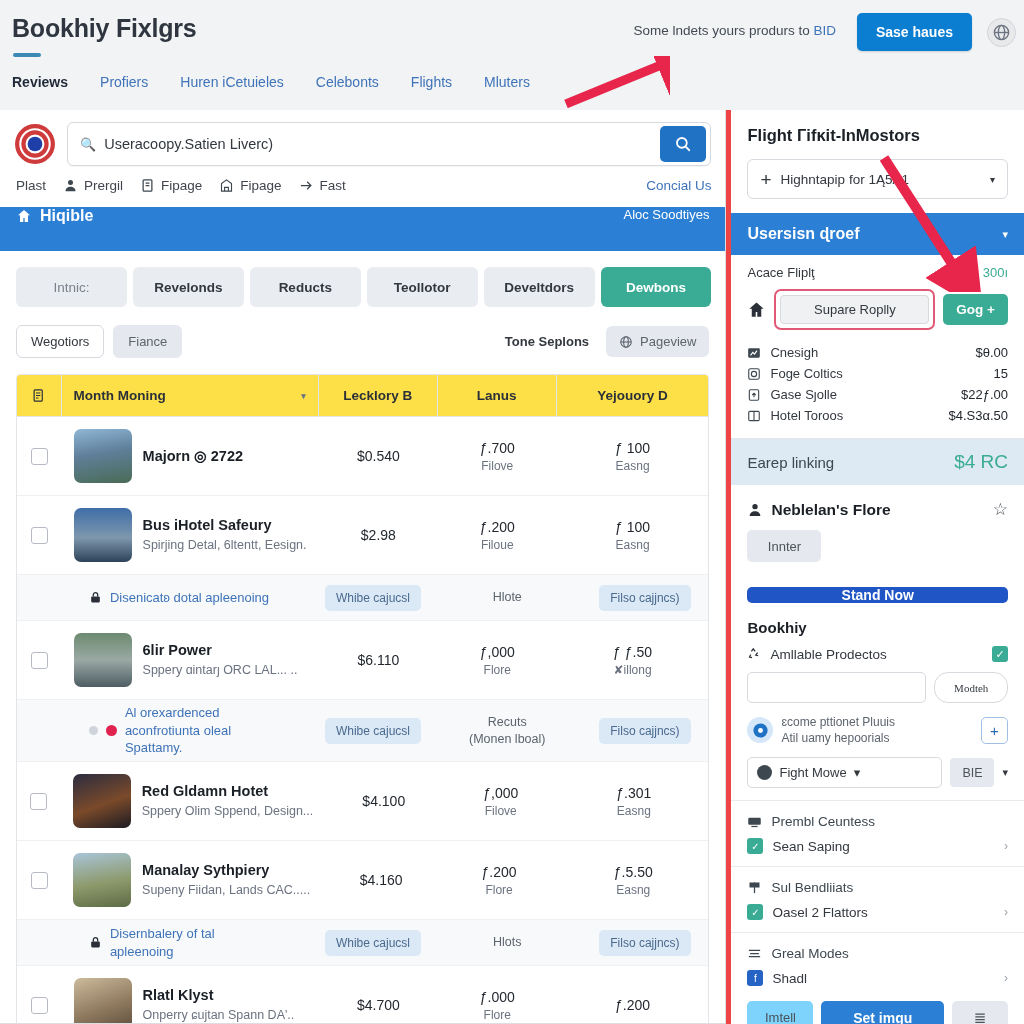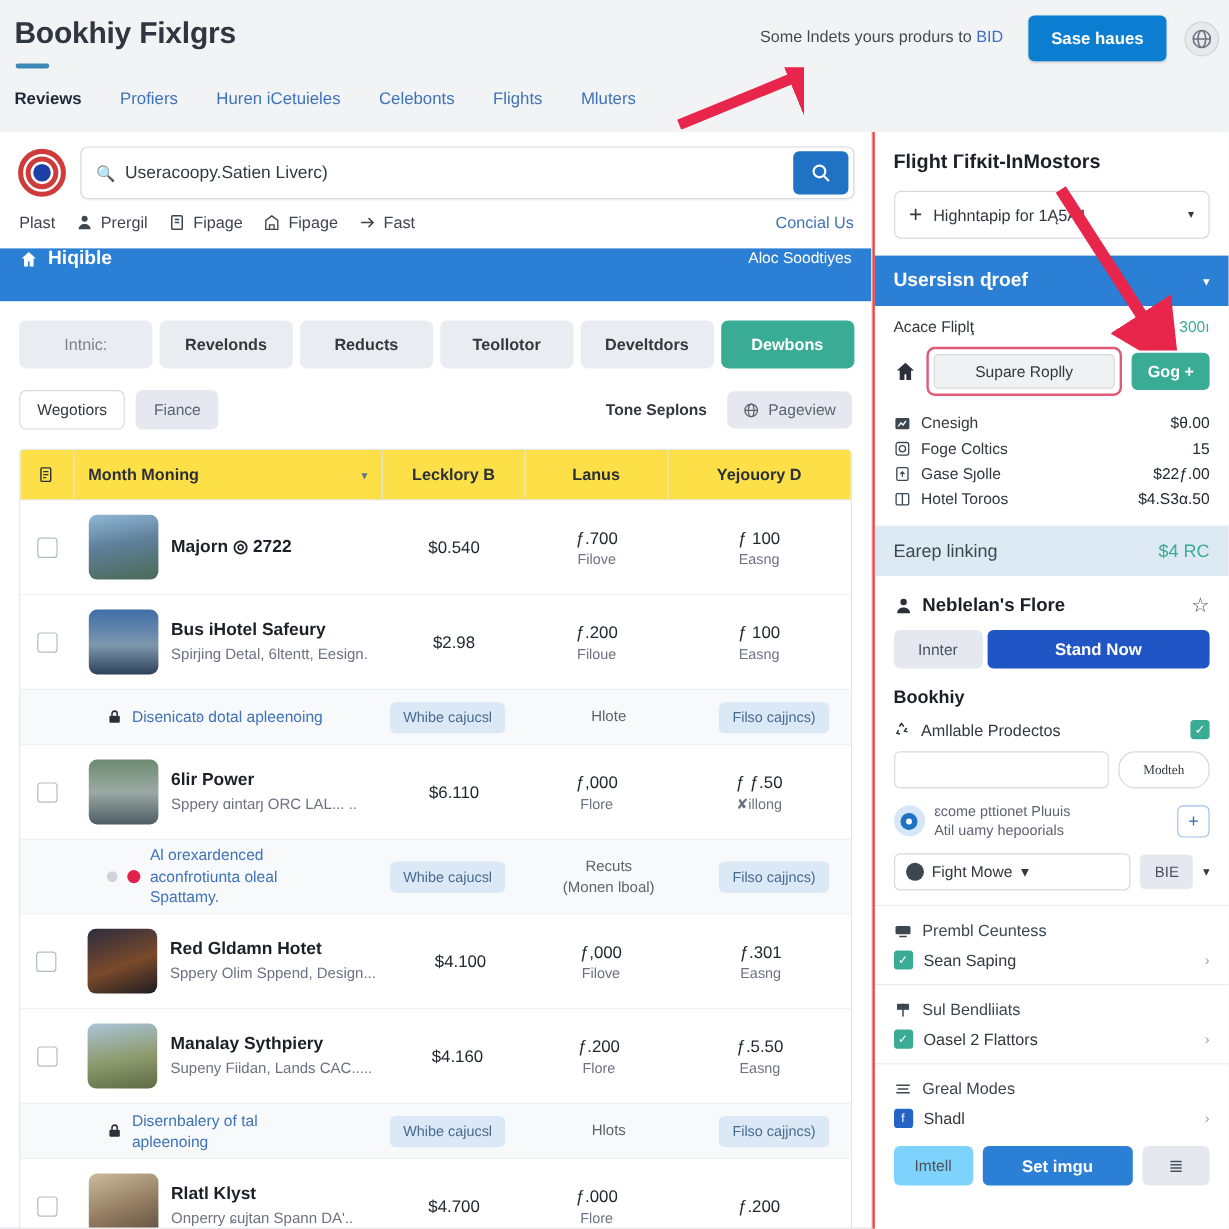--- a/index.html
+++ b/index.html
@@ -59,21 +59,21 @@
   .arrow2{ position:absolute; left:878px; top:152px; width:116px; height:140px; pointer-events:none; }
 
   
   .body-wrap{ position:absolute; left:0; top:110px; width:1024px; height:914px; display:flex; }
   .left-pane{
     width:745px; height:914px; background:#fff;
     border:1px solid #dcdee2; border-top:none; border-left:none;
     position:relative; overflow:hidden;
   }
   .right-pane{
-    width:305px; height:914px; background:#fff; border-left:2px solid #ef4444;
+    width:305px; height:914px; background:#fff; border-left:5px solid #ef4444;
     position:relative; overflow:hidden;
   }
 
   
   .searchrow{ display:flex; align-items:center; padding:12px 14px 0 14px; gap:11px; }
   .logo{
     width:42px; height:42px; border-radius:50%; flex:none;
     display:flex; align-items:center; justify-content:center;
   }
   .searchbox{
@@ -226,33 +226,33 @@
   .stat .ico{ width:14px; height:14px; flex:none; }
   .stat .nm{ font-size:13px; color:#33383f; }
   .stat .sp{ flex:1; }
   .stat .vl{ font-size:13px; color:#23282f; }
 
   .rp-strip{
     background:#dde9f3; display:flex; align-items:center; padding:12px 16px;
   }
   .rp-strip .t{ font-size:15px; color:#3d4750; }
   .rp-strip .sp{ flex:1; }
-  .rp-strip .v{ font-size:15px; color:#3aab94; }
+  .rp-strip .v{ font-size:19px; color:#3aab94; }
 
   .rp-user{ display:flex; align-items:center; gap:8px; padding:14px 16px 0 16px; }
   .rp-user .unm{ font-size:15.5px; font-weight:bold; color:#1b2027; }
   .rp-user .sp{ flex:1; }
   .star{ font-size:17px; color:#4b525b; cursor:pointer; }
 
   .rp-pricerow{ display:flex; align-items:center; padding:9px 16px 0 16px; }
   .rp-pricerow .l{ font-size:13px; color:#33383f; }
   .rp-pricerow .sp{ flex:1; }
   .rp-pricerow .r{ font-size:13px; color:#23282f; }
 
-  .rp-btnrow{ display:flex; gap:4px; padding:10px 16px 0 16px; }
+  .rp-btnrow{ display:flex; gap:25px; padding:10px 16px 0 16px;flex-direction:column; }
   .btn-grey{
     width:74px; height:32px; background:#e5e9ef; border:none; border-radius:5px;
     font-size:13px; color:#4b525b; cursor:pointer; font-family:"Liberation Sans", sans-serif;
   }
   .btn-blue{
     flex:1; height:32px; background:#1f55c4; border:none; border-radius:5px;
     font-size:14px; font-weight:bold; color:#fff; cursor:pointer;
     font-family:"Liberation Sans", sans-serif;
   }
 

